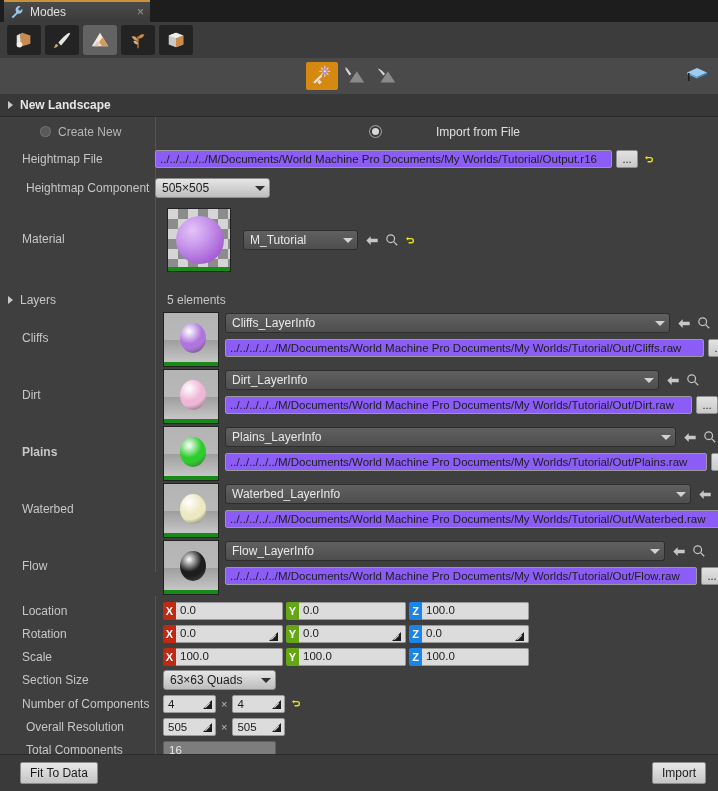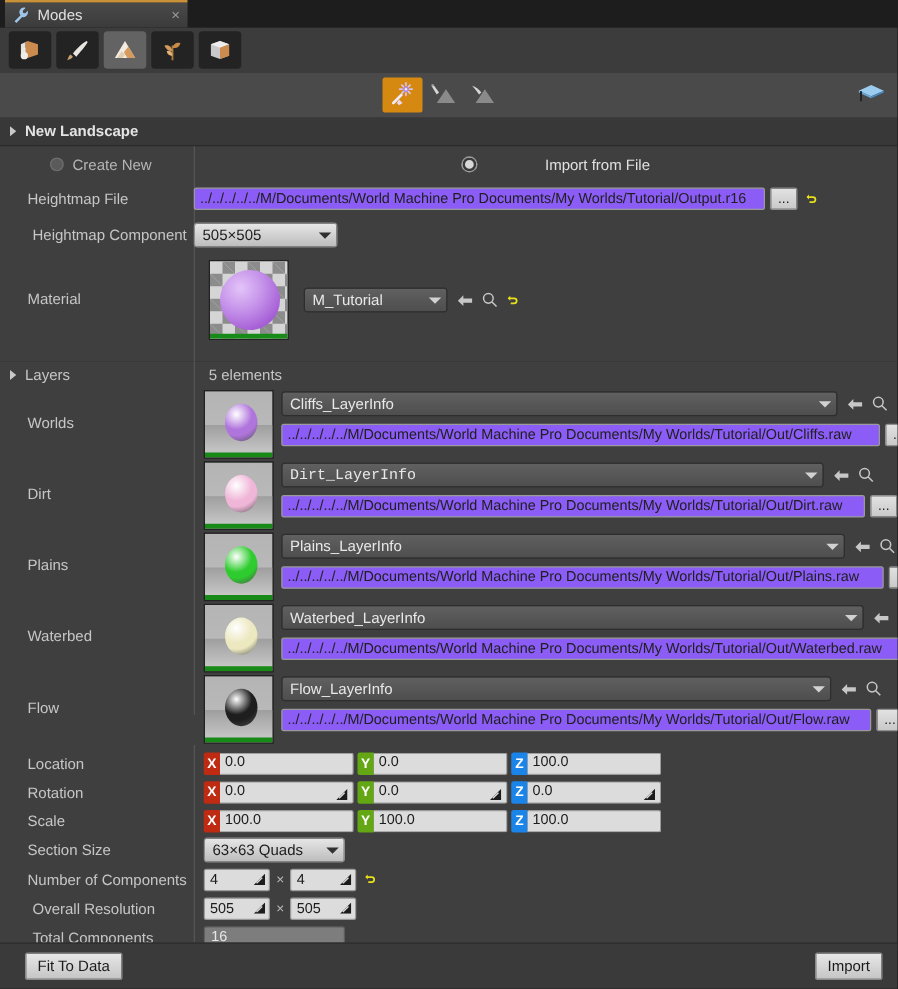--- a/index.html
+++ b/index.html
@@ -366,21 +366,21 @@
         <span class="tri"></span>
         <span>Layers</span>
       </div>
       <div class="fields">
         <span class="elements" style="margin-left:12px;">5 elements</span>
       </div>
     </div>
 
     <div id="layer-rows">
         <div class="row" style="align-items: flex-start; height: 57px;">
-          <div class="lbl" style="padding-top:20px;">Worlds</div>
+          <div class="lbl" style="padding-top:20px;">Cliffs</div>
           <div class="fields" style="align-items:flex-start;">
             <div class="thumb" style="width:56px;height:55px;margin-left:8px;margin-top:1px;">
               <div class="floor"></div>
               <div class="grass"></div>
               <div class="ball" style="left:16px;top:10px;width:26px;height:30px;background:radial-gradient(circle at 35% 28%, #ffffff 0%, #b075dd 45%, #b075dd 62%, rgba(0,0,0,0.55) 100%);"></div>
             </div>
             <div style="margin-left:6px;margin-top:2px;">
               <div style="display:flex;align-items:center;">
                 <div class="combo" style="width:445px;">
                   <span class="ctxt">Cliffs_LayerInfo</span>
@@ -407,21 +407,21 @@
         </div>
         <div class="row" style="align-items: flex-start; height: 57px;">
           <div class="lbl" style="padding-top:20px;">Dirt</div>
           <div class="fields" style="align-items:flex-start;">
             <div class="thumb" style="width:56px;height:55px;margin-left:8px;margin-top:1px;">
               <div class="floor"></div>
               <div class="grass"></div>
               <div class="ball" style="left:16px;top:10px;width:26px;height:30px;background:radial-gradient(circle at 35% 28%, #ffffff 0%, #f0b6d8 45%, #f0b6d8 62%, rgba(0,0,0,0.55) 100%);"></div>
             </div>
             <div style="margin-left:6px;margin-top:2px;">
-              <div style="display:flex;align-items:center;font-family:Liberation Mono, monospace;">
+              <div style="display:flex;align-items:center;">
                 <div class="combo" style="width:434px;">
                   <span class="ctxt">Dirt_LayerInfo</span>
                   <span class="carr"></span>
                 </div>
                 <span class="iconbtn" style="margin-left:4px;">
                   <svg width="14" height="13" viewBox="0 0 16 14">
                     <path d="M6.5 2L1.5 7l5 5V9h8V5h-8z" fill="#c7c7c7"></path>
                   </svg>
                 </span>
                 <span class="iconbtn">
@@ -432,21 +432,21 @@
                 </span>
               </div>
               <div style="display:flex;align-items:center;margin-top:6px;">
                 <div class="tinput" style="width:467px;">../../../../../M/Documents/World Machine Pro Documents/My Worlds/Tutorial/Out/Dirt.raw</div>
                 <div class="browse">...</div>
               </div>
             </div>
           </div>
         </div>
         <div class="row" style="align-items: flex-start; height: 57px;">
-          <div class="lbl" style="padding-top:20px;">Plains</div>
+          <div class="lbl" style="padding-top:20px;font-weight:bold;">Plains</div>
           <div class="fields" style="align-items:flex-start;">
             <div class="thumb" style="width:56px;height:55px;margin-left:8px;margin-top:1px;">
               <div class="floor"></div>
               <div class="grass"></div>
               <div class="ball" style="left:16px;top:10px;width:26px;height:30px;background:radial-gradient(circle at 35% 28%, #ffffff 0%, #2ecc2e 45%, #2ecc2e 62%, rgba(0,0,0,0.55) 100%);"></div>
             </div>
             <div style="margin-left:6px;margin-top:2px;">
               <div style="display:flex;align-items:center;">
                 <div class="combo" style="width:451px;">
                   <span class="ctxt">Plains_LayerInfo</span>

